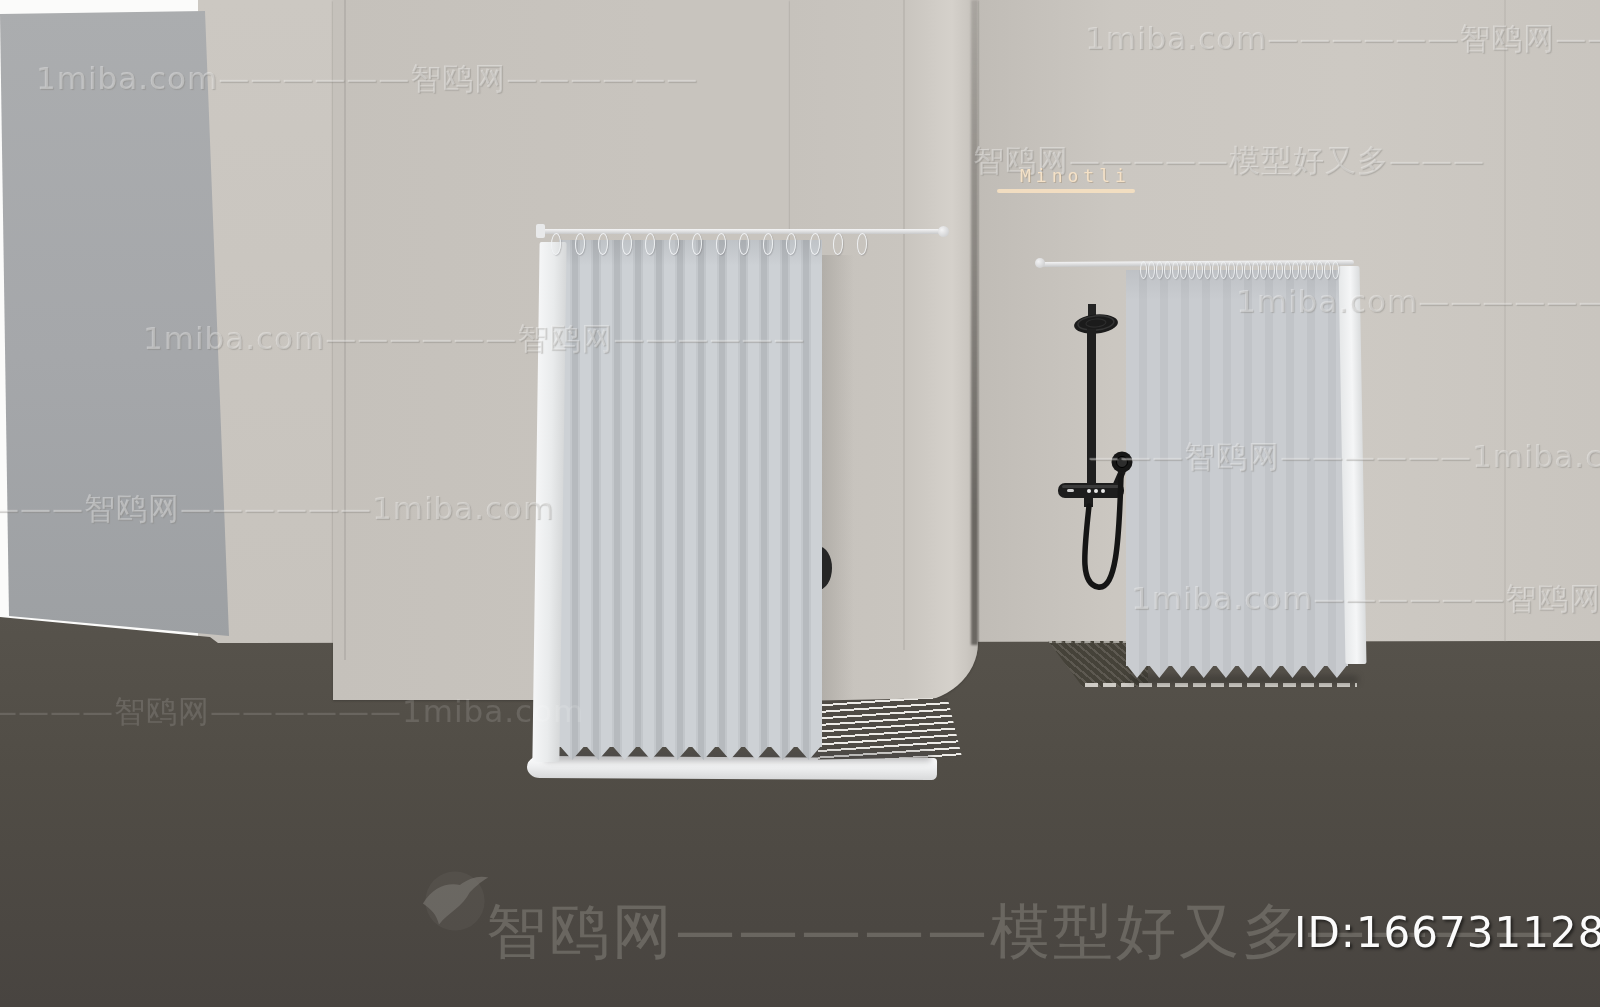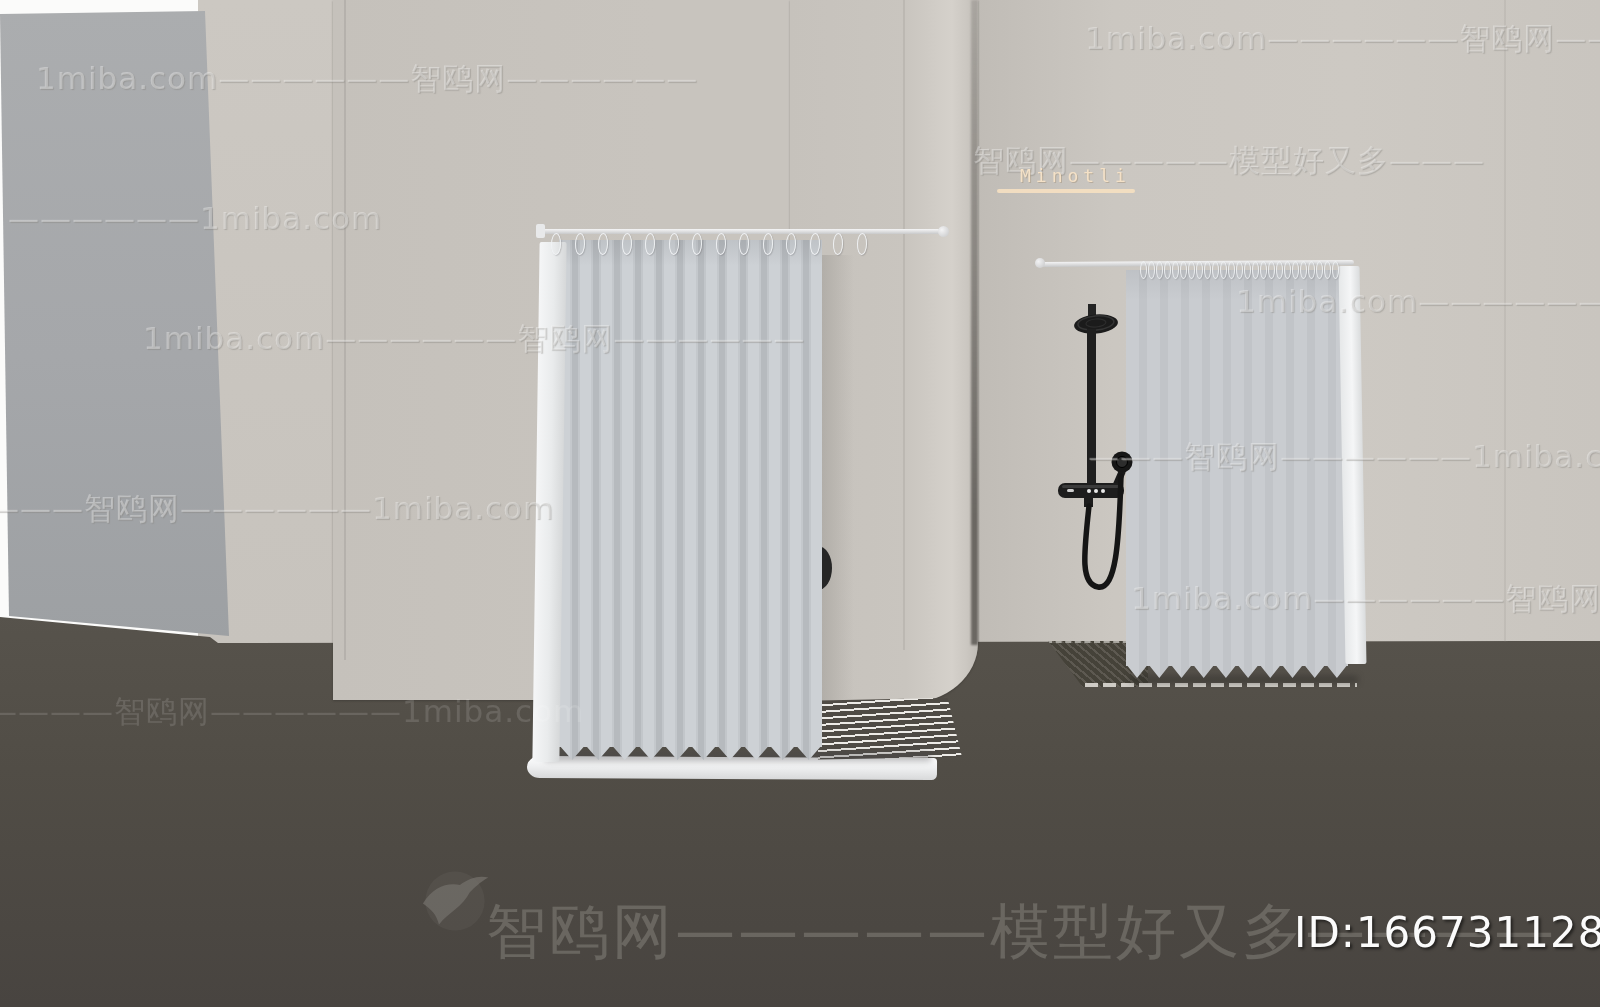--- a/index.html
+++ b/index.html
@@ -215,21 +215,20 @@
       <circle cx="58" cy="193" r="2" fill="#e9e9e9"></circle>
       <circle cx="65" cy="193" r="2" fill="#e9e9e9"></circle>
       <rect x="46" y="200" width="9" height="9" fill="#1c1c1c"></rect>
       <path d="M51 208 C46 255 42 286 60 289 C78 292 81 245 83 178" stroke="#151515" stroke-width="5.5" fill="none" stroke-linecap="round"></path>
     </svg>
   </div>
 
   <div class="wm wm0">1miba.com——————智鸥网———</div>
   <div class="wm wm1">1miba.com——————智鸥网——————</div>
   <div class="wm wm2">智鸥网—————模型好又多———</div>
-  <div class="wm wm3">——————1miba.com</div>
   <div class="wm wm4">1miba.com——————智鸥网——</div>
   <div class="wm wm5">1miba.com——————智鸥网——————</div>
   <div class="wm wm6">———智鸥网——————1miba.com———</div>
   <div class="wm wm7">————智鸥网——————1miba.com</div>
   <div class="wm wm8">1miba.com——————智鸥网———</div>
   <div class="wm wm9 wm-floor-row">——————智鸥网——————1miba.com</div>
 
   <div class="abs brand-label">Minotli</div>
   <div class="abs brand-underline"></div>
 

